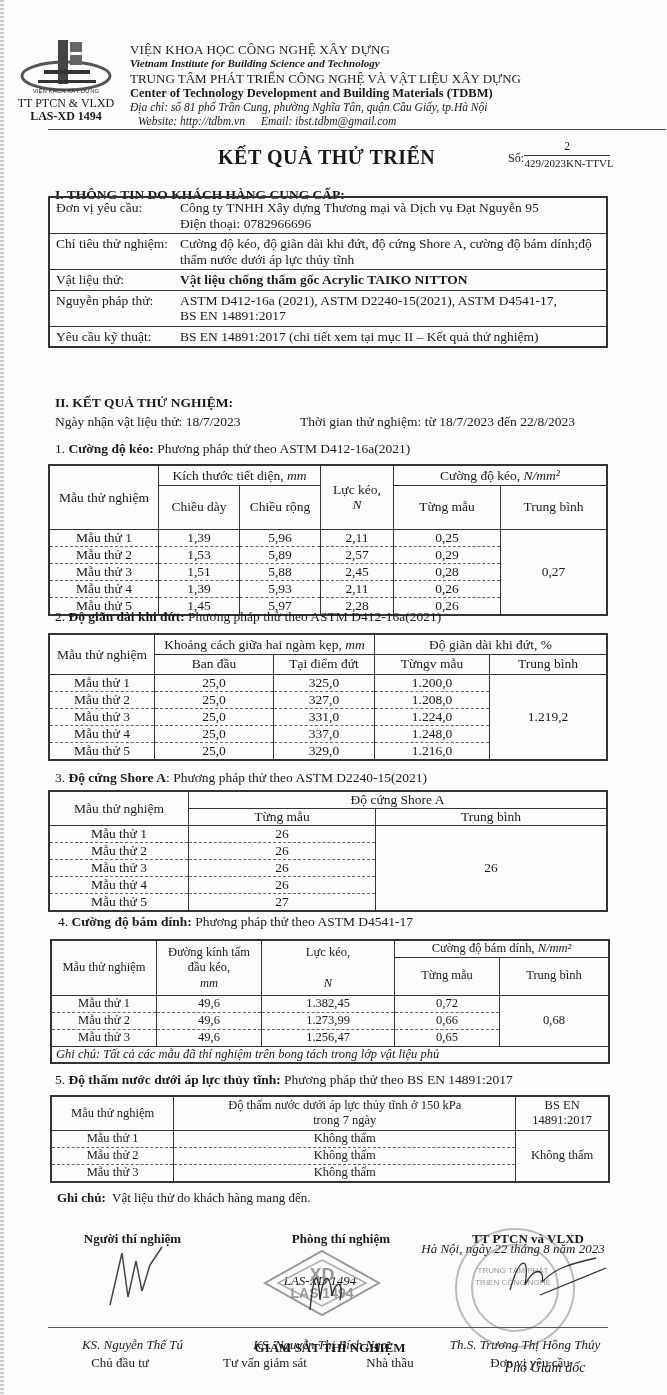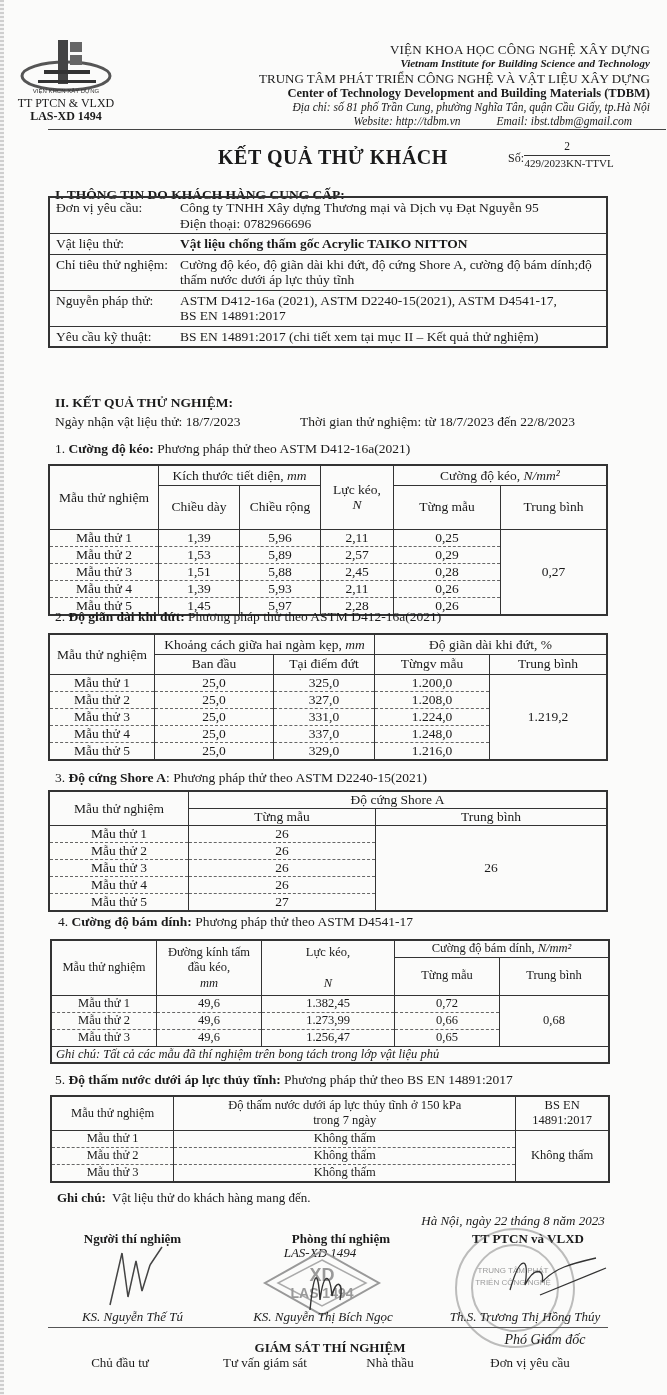--- a/index.html
+++ b/index.html
@@ -8,28 +8,28 @@
     background:#fbfbfa;
     font-family:"Liberation Serif", serif; color:#1a1a1a;
   }
   .edge { position:absolute; left:0; top:0; width:4px; height:1395px;
     background:repeating-linear-gradient(#cfcfcf 0 2px,#f4f4f4 2px 4px); }
   .abs { position:absolute; }
   
   .logo { position:absolute; left:18px; top:38px; width:96px; height:58px; }
   .logo-txt1 { left:14px; top:96px; width:104px; text-align:center; font-size:12px; }
   .logo-txt2 { left:14px; top:109px; width:104px; text-align:center; font-size:12px; font-weight:bold; }
-  .hdr { left:130px; width:520px; text-align:right; }
+  .hdr { left:130px; width:520px; text-align:left; }
   .h1 { top:42px; font-size:13px; letter-spacing:.2px; }
   .h2 { top:57px; font-size:11px; font-weight:bold; font-style:italic; }
   .h3 { top:71px; font-size:13px; }
   .h4 { top:86px; font-size:12.5px; font-weight:bold; }
   .h5 { top:101px; font-size:11.5px; font-style:italic; }
   .h6 { top:115px; font-size:11.5px; font-style:italic; }
-  .h6 span { margin:0 18px; }
+  .h6 span { margin:0 8px; }
   .hr-top { left:48px; top:129px; width:618px; height:0; border-top:1.5px solid #444; }
   .title { left:218px; top:146px; font-size:20px; font-weight:bold; letter-spacing:.5px; }
   .so-lbl { left:508px; top:151px; font-size:12px; }
   .so-num { left:524px; top:140px; width:86px; text-align:center; font-size:11.5px; }
   .so-line { left:524px; top:155px; width:86px; border-top:1px solid #333; }
   .so-code { left:524px; top:157px; width:90px; text-align:center; font-size:11px; }
 
   .sec { font-size:13.5px; font-weight:bold; }
   .txt { font-size:13.5px; }
   .sub { font-size:13.5px; }
@@ -40,21 +40,21 @@
   table.grid { border:2px solid #333; }
   table.grid td { text-align:center; }
   table.grid tr.dr td { border-top:1px dashed #666; border-bottom:1px dashed #666; height:16px; line-height:15px; padding:0 2px; }
   .info td { border-left:none; border-right:none; border-top:1px dashed #666; vertical-align:top; padding:2px 6px; }
   .info { border:2px solid #333; }
   .info td.k { white-space:nowrap; }
   i.u { font-style:italic; }
 
   .sig { font-size:13px; text-align:center; }
   .sig-b { font-weight:bold; }
-  .sig-i { font-style:italic; }
+  .sig-i { font-style:italic;margin-top:28px; }
   .stamp { position:absolute; border-radius:50%; border:2px solid rgba(110,110,110,.45); }
 </style>
 </head>
 <body>
 
 <div class="edge"></div>
 
 <svg class="logo" viewBox="0 0 96 58">
   <ellipse cx="48" cy="38" rx="44" ry="14" fill="none" stroke="#555" stroke-width="3"></ellipse>
   <rect x="40" y="2" width="10" height="44" fill="#444"></rect>
@@ -68,43 +68,43 @@
 <div class="abs logo-txt2">LAS-XD 1494</div>
 
 <div class="abs hdr h1">VIỆN KHOA HỌC CÔNG NGHỆ XÂY DỰNG</div>
 <div class="abs hdr h2">Vietnam Institute for Building Science and Technology</div>
 <div class="abs hdr h3">TRUNG TÂM PHÁT TRIỂN CÔNG NGHỆ VÀ VẬT LIỆU XÂY DỰNG</div>
 <div class="abs hdr h4">Center of Technology Development and Building Materials (TDBM)</div>
 <div class="abs hdr h5">Địa chỉ: số 81 phố Trần Cung, phường Nghĩa Tân, quận Cầu Giấy, tp.Hà Nội</div>
 <div class="abs hdr h6"><span>Website: http://tdbm.vn</span><span>Email: ibst.tdbm@gmail.com</span></div>
 <div class="abs hr-top"></div>
 
-<div class="abs title">KẾT QUẢ THỬ KHÁCH</div>
+<div class="abs title">KẾT QUẢ THỬ TRIỂN</div>
 <div class="abs so-lbl">Số:</div>
 <div class="abs so-num">2</div>
 <div class="abs so-line"></div>
 <div class="abs so-code">429/2023KN-TTVL</div>
 
 <div class="abs sec" style="left:55px;top:187px;">I. THÔNG TIN DO KHÁCH HÀNG CUNG CẤP:</div>
 <table class="info" style="left:48px;top:196px;width:560px;">
   <tbody>
       <tr>
         <td class="k">Đơn vị yêu cầu:</td>
         <td>
           <div>Công ty TNHH Xây dựng Thương mại và Dịch vụ Đạt Nguyễn 95</div>
           <div>Điện thoại: 0782966696</div>
         </td>
       </tr>
   <tr>
+        <td class="k">Chỉ tiêu thử nghiệm:</td>
+        <td>Cường độ kéo, độ giãn dài khi đứt, độ cứng Shore A, cường độ bám dính;độ thấm nước dưới áp lực thủy tĩnh</td>
+      </tr>
+  <tr>
         <td class="k">Vật liệu thử:</td>
         <td style="font-weight:bold">Vật liệu chống thấm gốc Acrylic TAIKO NITTON</td>
-      </tr>
-  <tr>
-        <td class="k">Chỉ tiêu thử nghiệm:</td>
-        <td>Cường độ kéo, độ giãn dài khi đứt, độ cứng Shore A, cường độ bám dính;độ thấm nước dưới áp lực thủy tĩnh</td>
       </tr>
   <tr>
         <td class="k">Nguyễn pháp thử:</td>
         <td>
           <div>ASTM D412-16a (2021), ASTM D2240-15(2021),  ASTM D4541-17,</div>
           <div>BS EN 14891:2017</div>
         </td>
       </tr>
   <tr>
         <td class="k">Yêu cầu kỹ thuật:</td>

